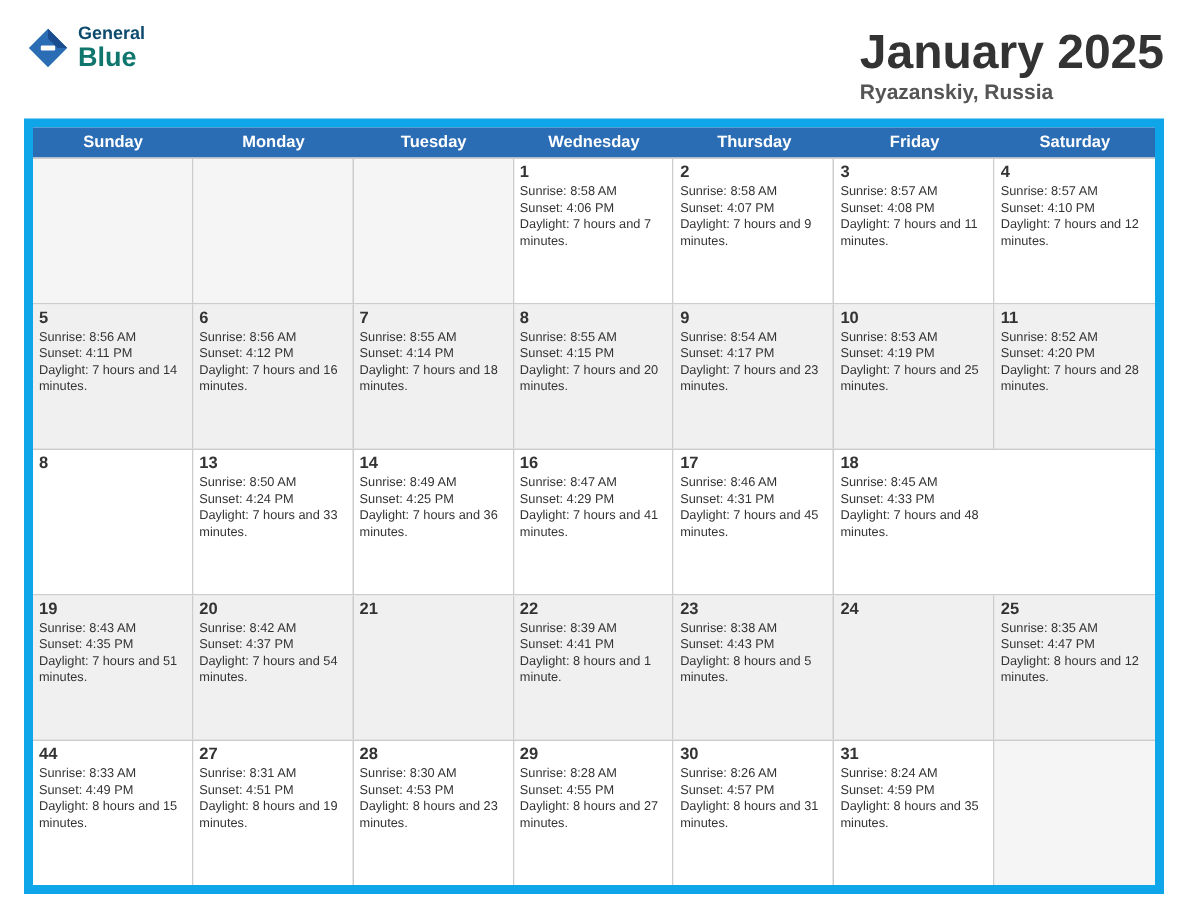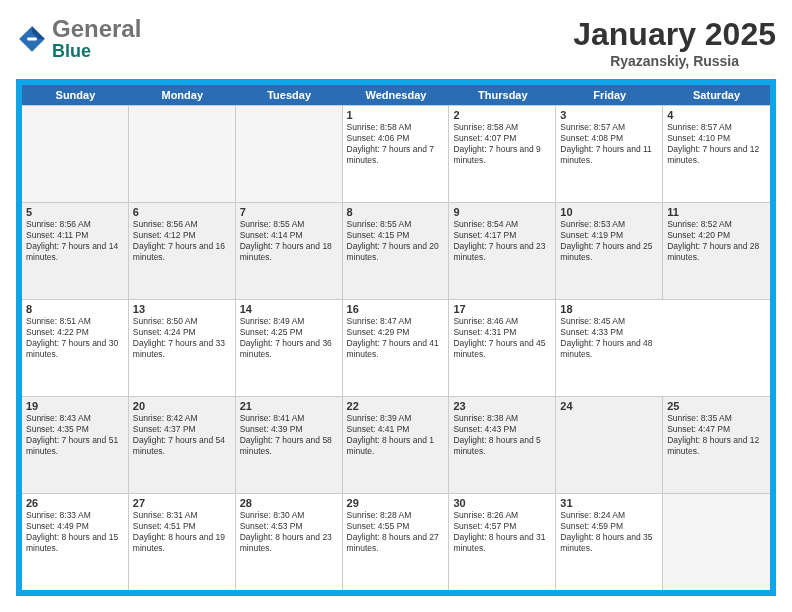--- a/index.html
+++ b/index.html
@@ -26,36 +26,36 @@
     .logo {
       display: flex;
       align-items: center;
     }
     .logo-text {
       display: flex;
       flex-direction: column;
       line-height: 1.1;
     }
     .logo-general {
-      font-size: 24px;
-      font-weight: bold;
-      color: #737373;
+      font-size: 12px;
+      font-weight: bold;
+      color: #0c4a6e;
     }
     .logo-blue {
       font-size: 18px;
       font-weight: bold;
       color: #0f766e;
     }
     .logo-icon {
       width: 32px;
       height: 32px;
       margin-right: 4px;
     }
     .title-block {
-      text-align: center;
+      text-align: left;
     }
     .month-title {
       font-size: 32px;
       font-weight: bold;
       color: #333;
     }
     .location {
       font-size: 14px;
       color: #555;
       font-weight: bold;
@@ -199,21 +199,20 @@
         <div class="cell-text">Sunrise: 8:53 AM<br>Sunset: 4:19 PM<br>Daylight: 7 hours and 25 minutes.</div>
       </div>
           <div class="cal-cell shaded">
         <div class="day-number">11</div>
         <div class="cell-text">Sunrise: 8:52 AM<br>Sunset: 4:20 PM<br>Daylight: 7 hours and 28 minutes.</div>
       </div>
         </div>
         <div class="cal-row">
           <div class="cal-cell">
         <div class="day-number">8</div>
-        <div class="cell-text">Sunrise: 8:51 AM<br>Sunset: 4:22 PM<br>Daylight: 7 hours and 30 minutes.</div>
       </div>
           <div class="cal-cell">
         <div class="day-number">13</div>
         <div class="cell-text">Sunrise: 8:50 AM<br>Sunset: 4:24 PM<br>Daylight: 7 hours and 33 minutes.</div>
       </div>
           <div class="cal-cell">
         <div class="day-number">14</div>
         <div class="cell-text">Sunrise: 8:49 AM<br>Sunset: 4:25 PM<br>Daylight: 7 hours and 36 minutes.</div>
       </div>
           <div class="cal-cell">
@@ -233,41 +232,40 @@
           <div class="cal-cell shaded">
         <div class="day-number">19</div>
         <div class="cell-text">Sunrise: 8:43 AM<br>Sunset: 4:35 PM<br>Daylight: 7 hours and 51 minutes.</div>
       </div>
           <div class="cal-cell shaded">
         <div class="day-number">20</div>
         <div class="cell-text">Sunrise: 8:42 AM<br>Sunset: 4:37 PM<br>Daylight: 7 hours and 54 minutes.</div>
       </div>
           <div class="cal-cell shaded">
         <div class="day-number">21</div>
-        <div class="cell-text">Sunrise: 8:41 AM<br>Sunset: 4:39 PM<br>Daylight: 7 hours and 58 minutes.</div>
       </div>
           <div class="cal-cell shaded">
         <div class="day-number">22</div>
         <div class="cell-text">Sunrise: 8:39 AM<br>Sunset: 4:41 PM<br>Daylight: 8 hours and 1 minute.</div>
       </div>
           <div class="cal-cell shaded">
         <div class="day-number">23</div>
         <div class="cell-text">Sunrise: 8:38 AM<br>Sunset: 4:43 PM<br>Daylight: 8 hours and 5 minutes.</div>
       </div>
           <div class="cal-cell shaded">
         <div class="day-number">24</div>
       </div>
           <div class="cal-cell shaded">
         <div class="day-number">25</div>
         <div class="cell-text">Sunrise: 8:35 AM<br>Sunset: 4:47 PM<br>Daylight: 8 hours and 12 minutes.</div>
       </div>
         </div>
         <div class="cal-row">
           <div class="cal-cell">
-        <div class="day-number">26</div>
+        <div class="day-number">44</div>
         <div class="cell-text">Sunrise: 8:33 AM<br>Sunset: 4:49 PM<br>Daylight: 8 hours and 15 minutes.</div>
       </div>
           <div class="cal-cell">
         <div class="day-number">27</div>
         <div class="cell-text">Sunrise: 8:31 AM<br>Sunset: 4:51 PM<br>Daylight: 8 hours and 19 minutes.</div>
       </div>
           <div class="cal-cell">
         <div class="day-number">28</div>
         <div class="cell-text">Sunrise: 8:30 AM<br>Sunset: 4:53 PM<br>Daylight: 8 hours and 23 minutes.</div>
       </div>

